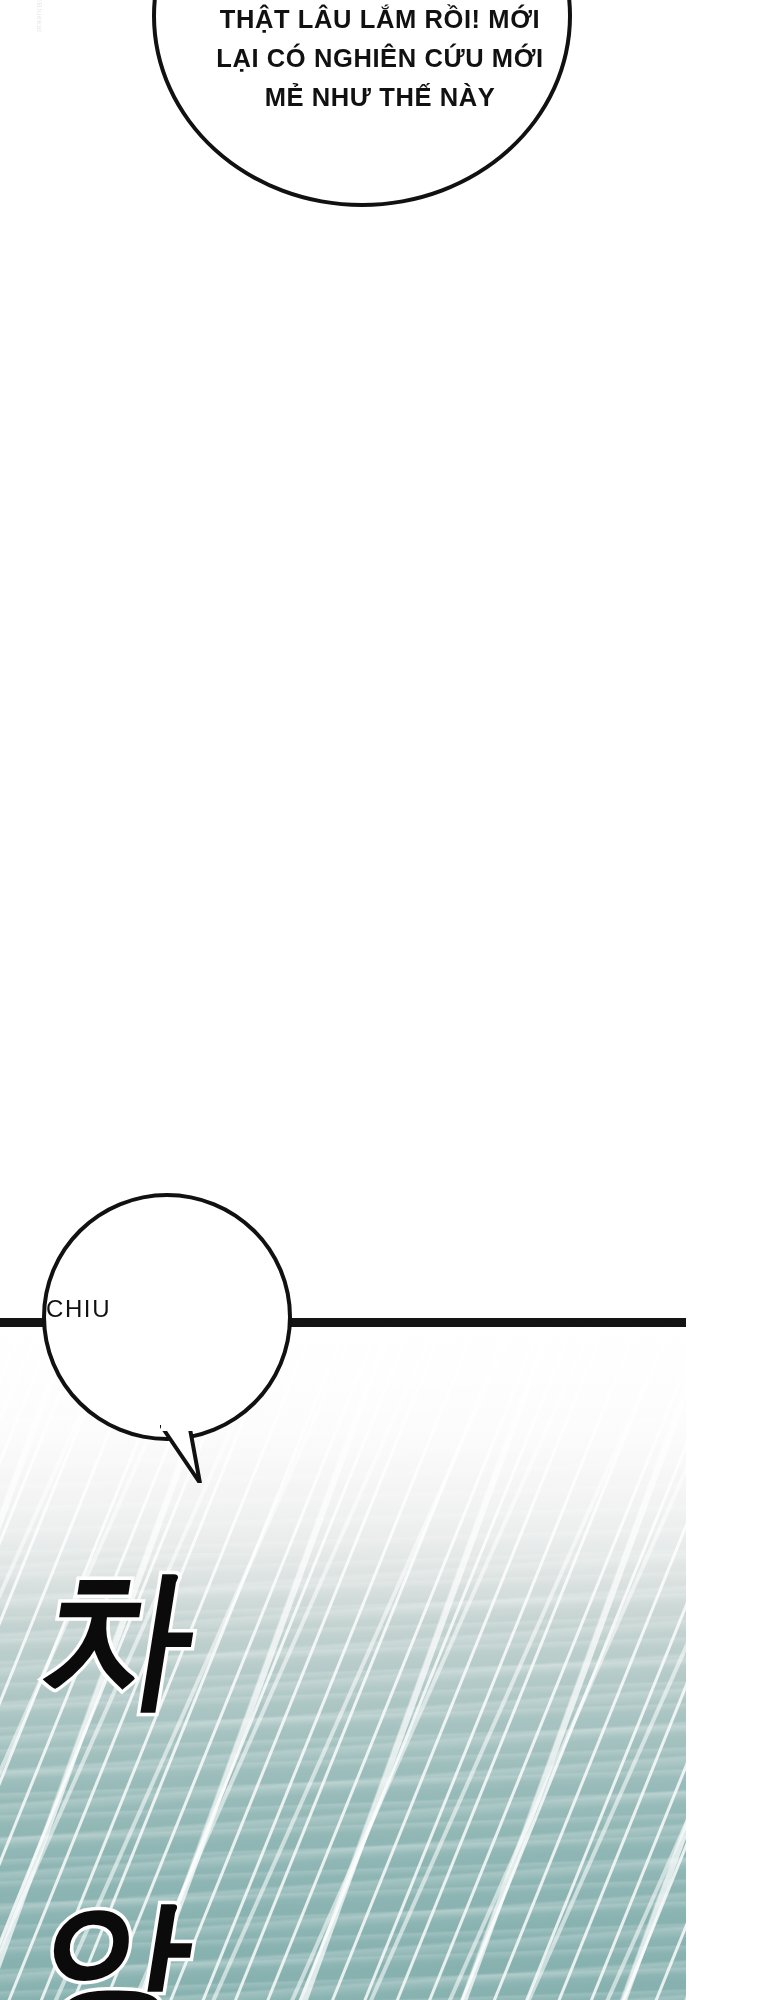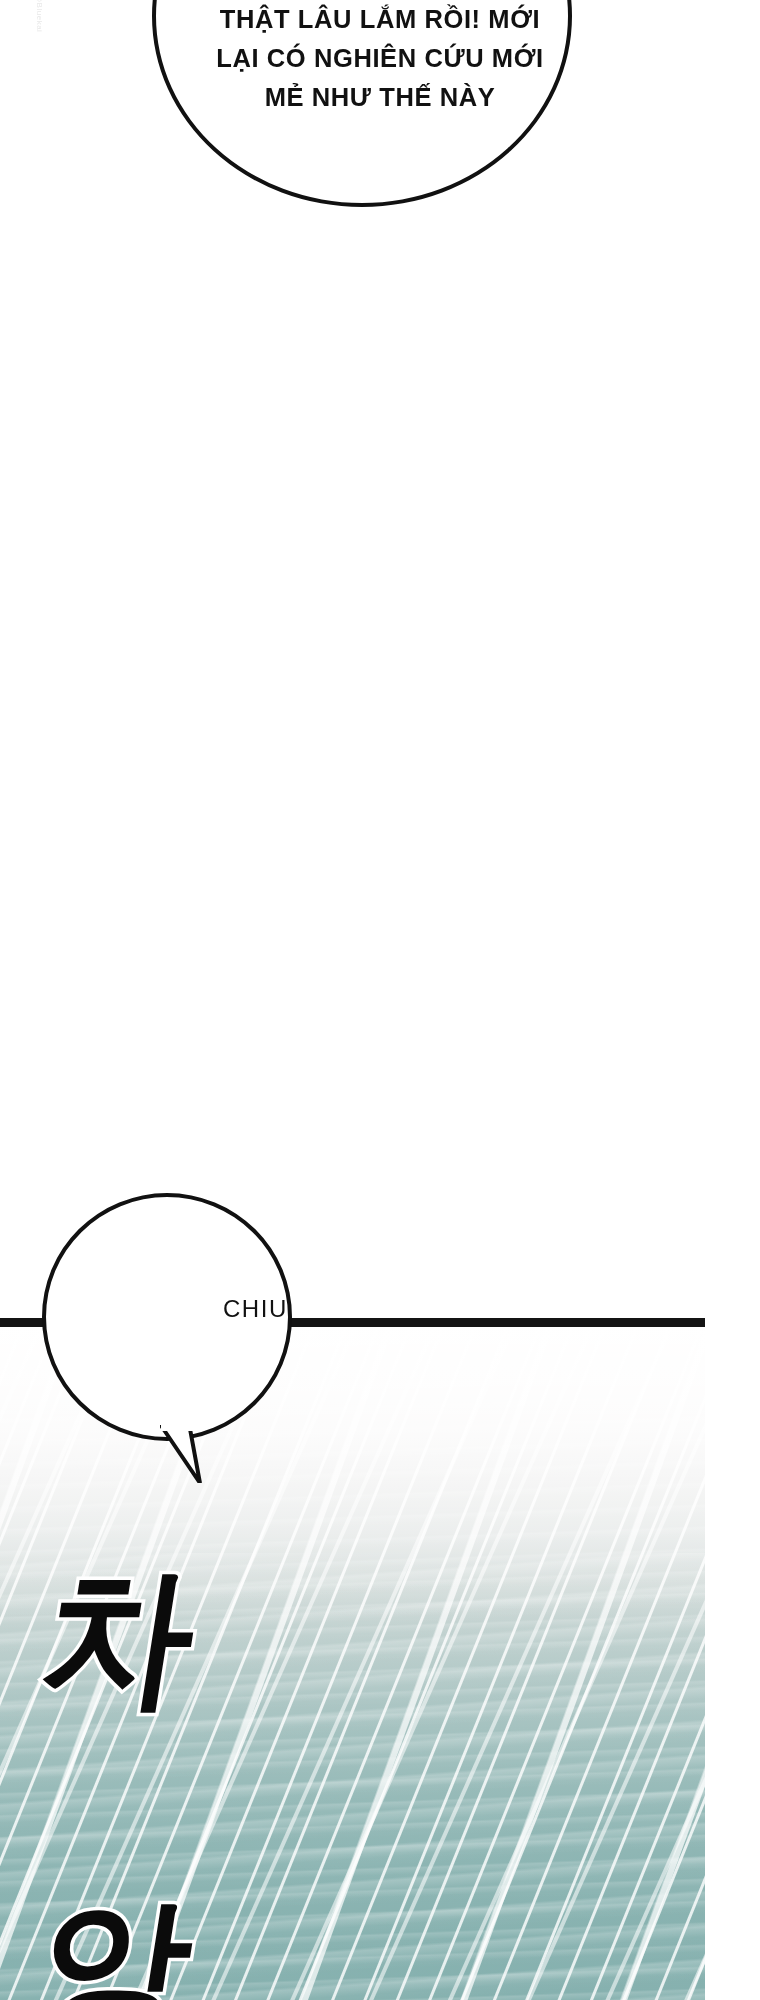--- a/index.html
+++ b/index.html
@@ -10,21 +10,20 @@
   body {
     font-family: "Liberation Sans", sans-serif;
   }
 
   #page {
     position: relative;
     width: 686px;
     height: 2000px;
     overflow: hidden;
     background: #0ea5e9;
-    padding-left: 19px;
   }
 
   
   .panel-white {
     position: absolute;
     left: 0;
     top: 0;
     width: 760px;
     height: 1323px;
     background: #ffffff;
@@ -210,21 +209,21 @@
     border-radius: 50% / 50%;
     background: #ffffff;
     box-sizing: border-box;
     z-index: 6;
   }
   .bubble-sfx-text {
     position: absolute;
     left: 0;
     top: 98px;
     width: 242px;
-    text-align: right;
+    text-align: left;
     font-size: 24px;
     letter-spacing: 1.6px;
     font-weight: 400;
     color: #111111;
   }
   
   .bubble-sfx-tail {
     position: absolute;
     left: 160px;
     top: 1425px;

